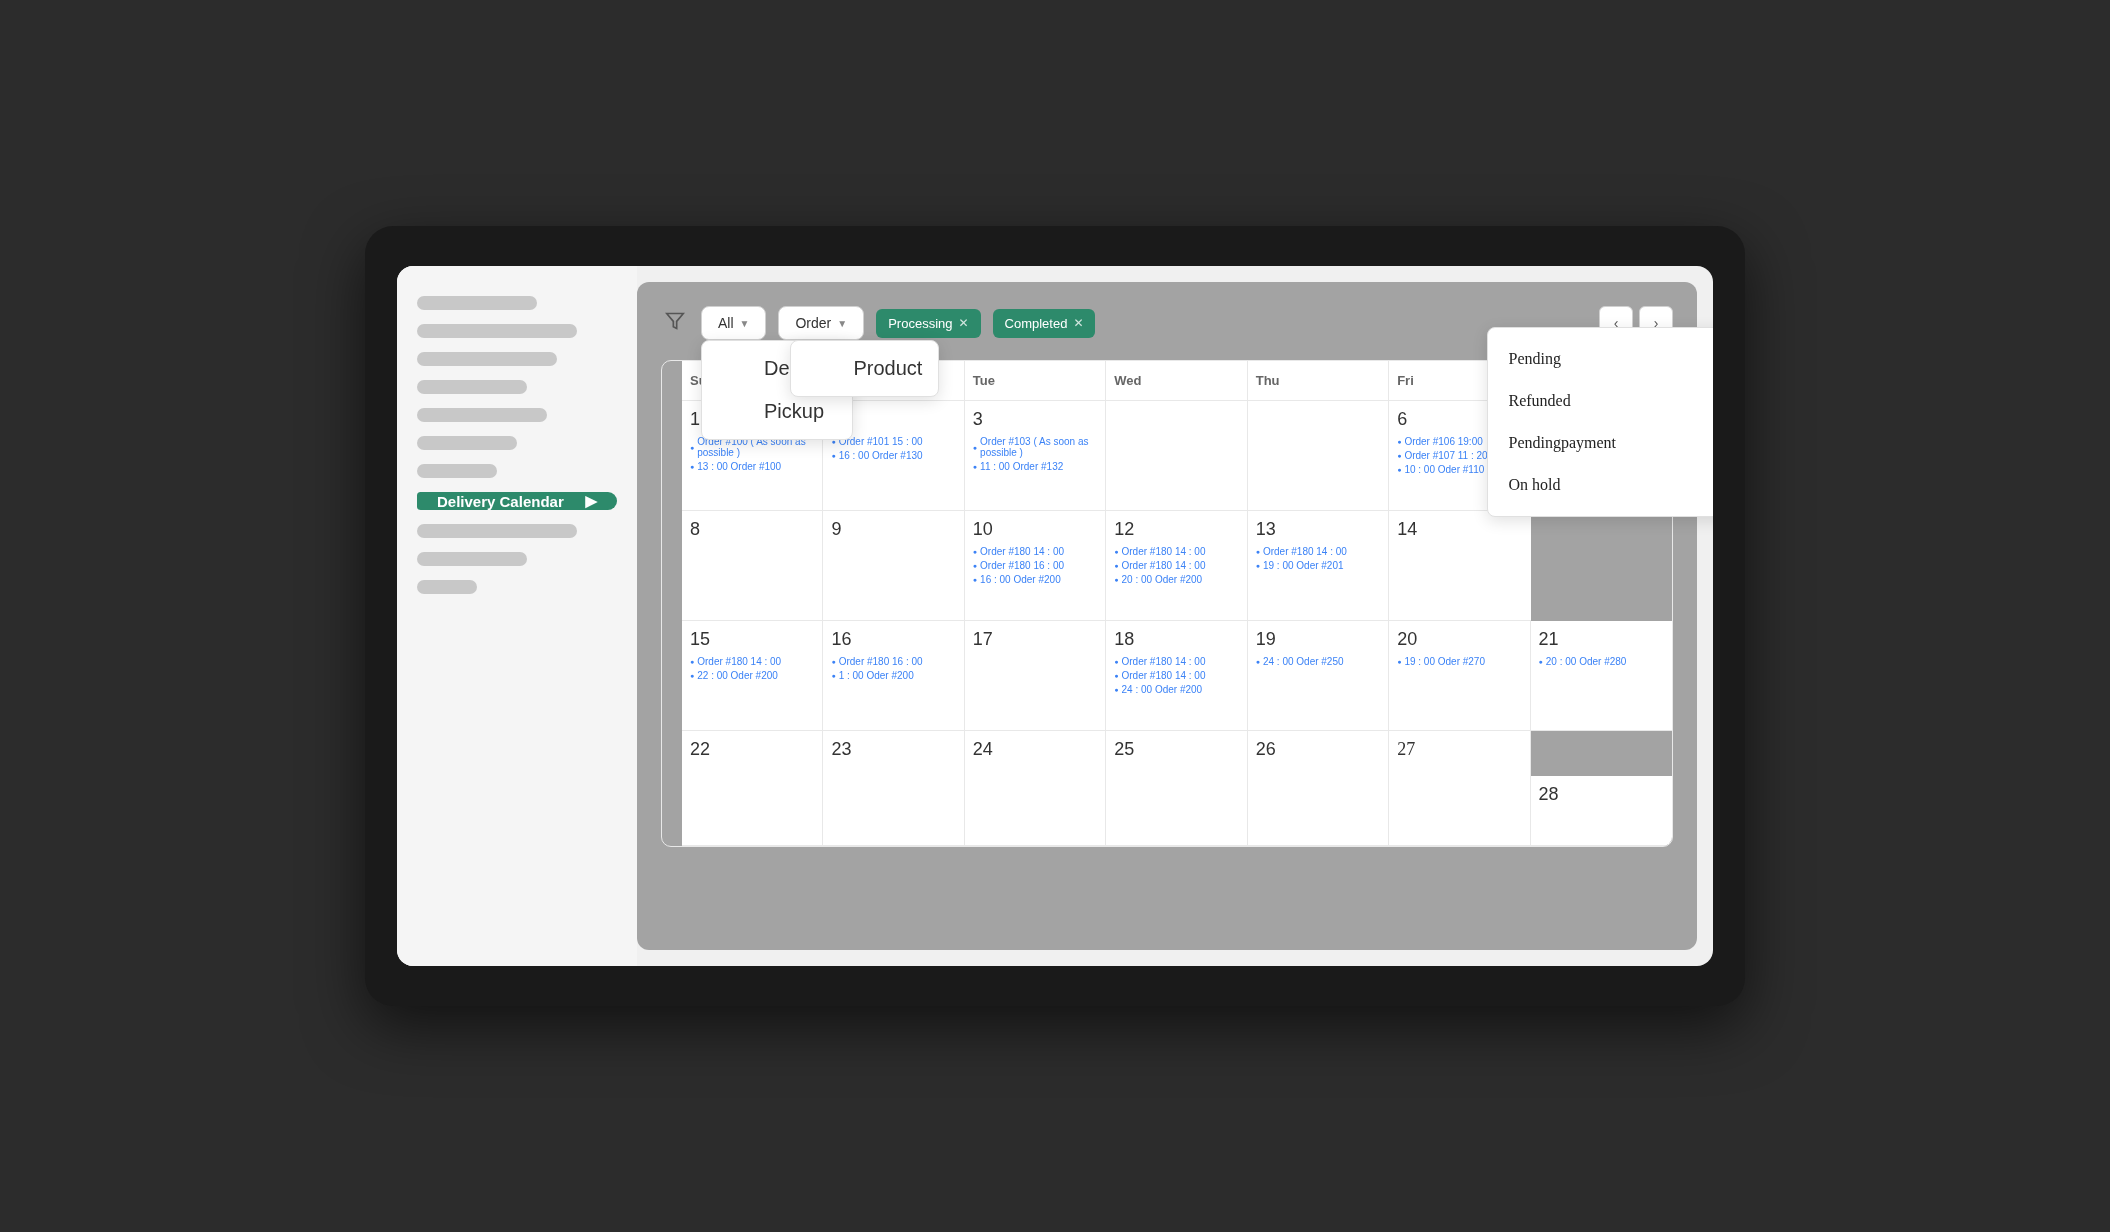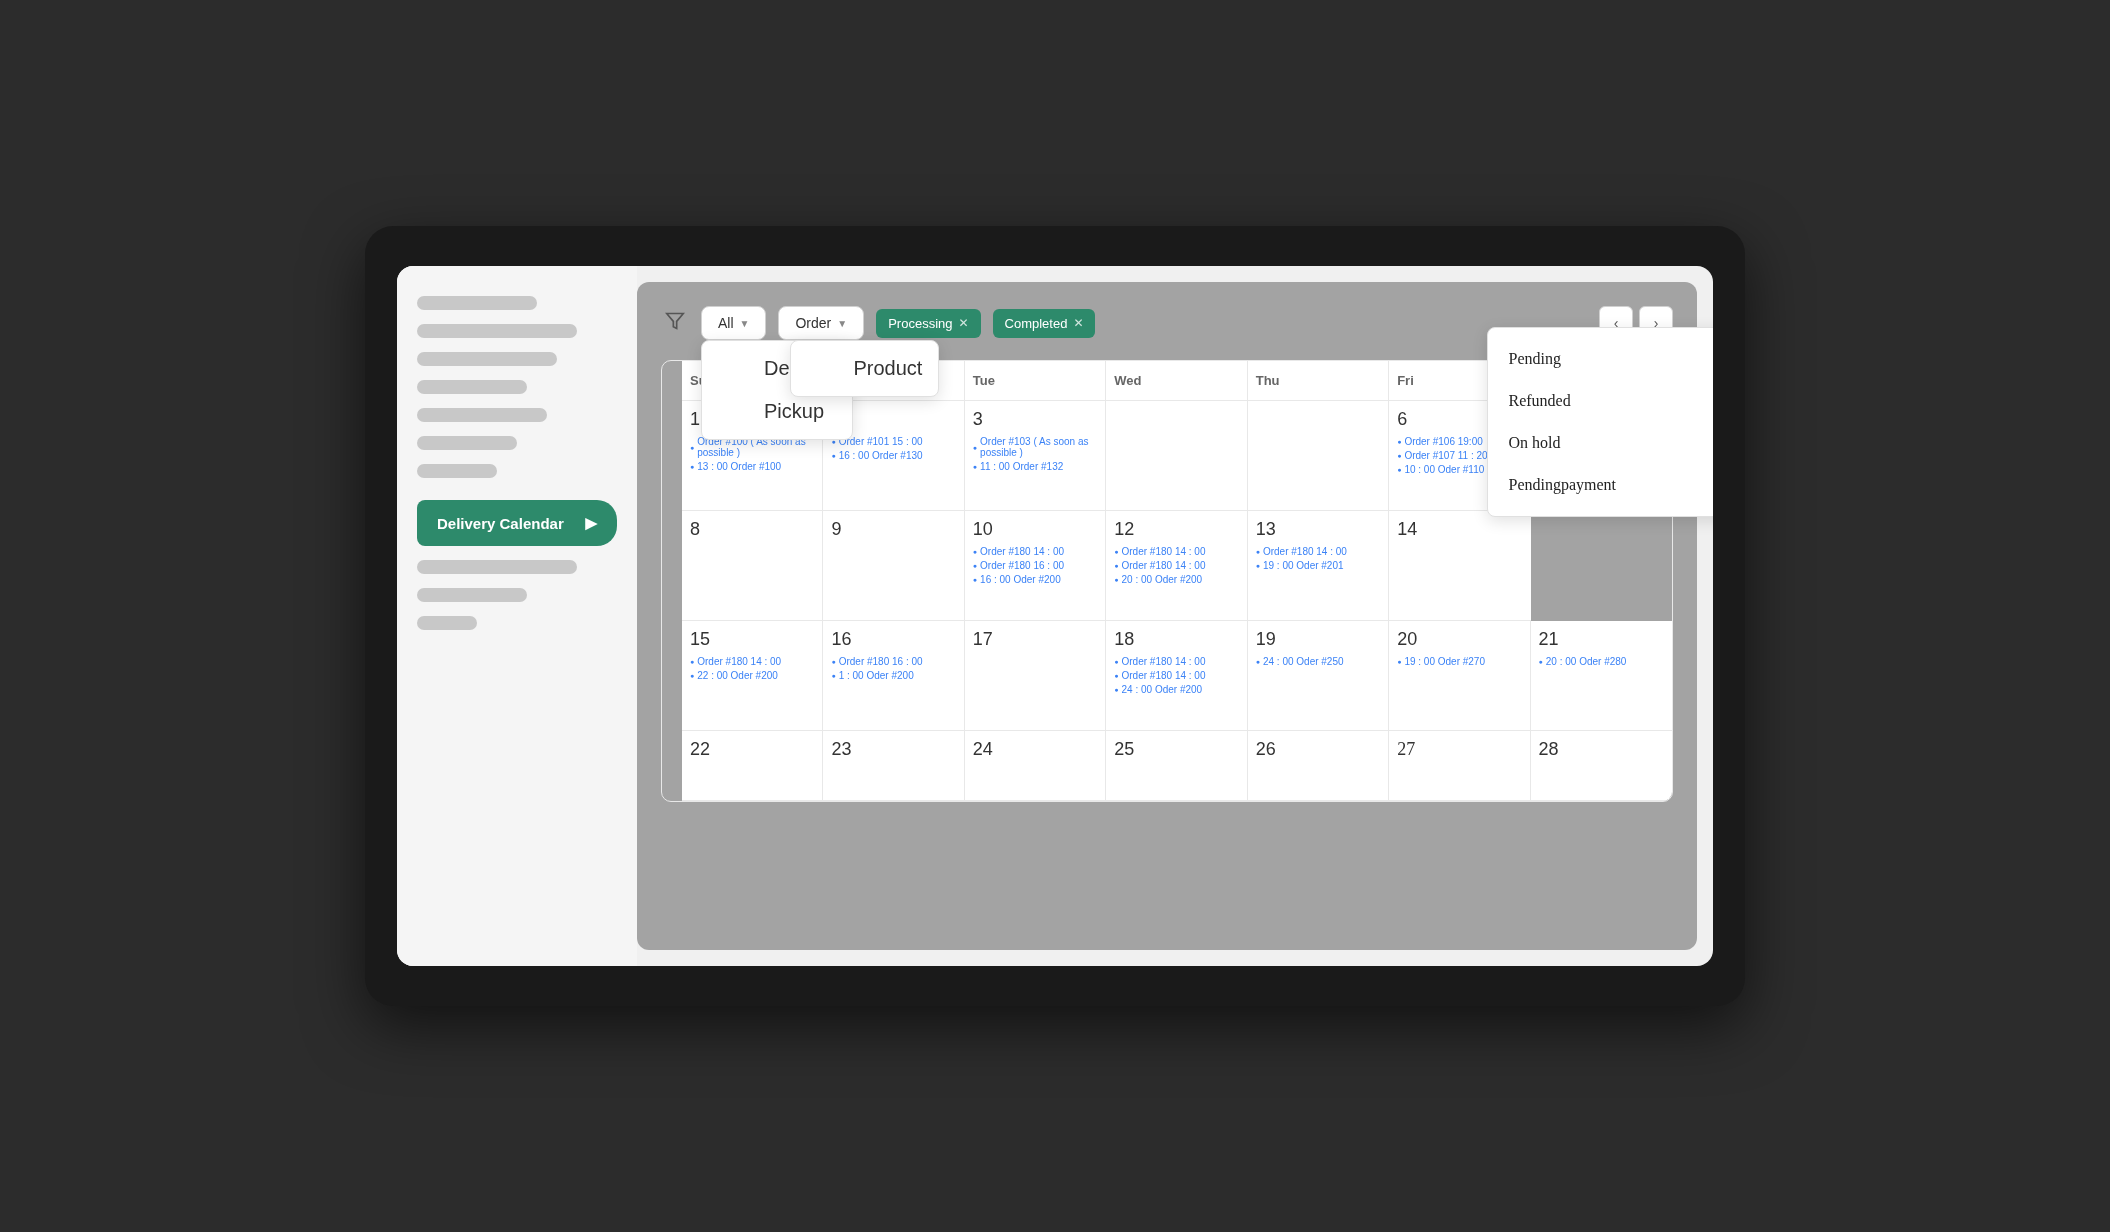--- a/index.html
+++ b/index.html
@@ -50,28 +50,27 @@
     .sidebar-skeleton.w80 { width: 80%; }
     .sidebar-skeleton.w70 { width: 70%; }
     .sidebar-skeleton.w50 { width: 50%; }
     .sidebar-skeleton.w40 { width: 40%; }
     .sidebar-skeleton.w55 { width: 55%; }
     .sidebar-skeleton.w30 { width: 30%; }
     .sidebar-nav-item {
       background: #2d8a6b;
       color: white;
       border-radius: 8px 20px 20px 8px;
-      padding: 14px 20px;
+      padding: 0 20px;
       font-size: 15px;
       font-weight: 600;
       cursor: pointer;
       display: flex;
       align-items: center;
       gap: 8px;
-      margin-top: 8px;
     }
     
     .main-content {
       flex: 1;
       background: #a3a3a3;
       border-radius: 12px;
       margin: 16px 16px 16px 0;
       padding: 24px;
       position: relative;
       overflow: visible;
@@ -299,22 +298,22 @@
         </div>
         <div class="tag-badge">
           <span>Completed</span>
           <span class="close-x">✕</span>
         </div>
 
         <div style="position:relative;">
           <div class="status-dropdown">
             <div class="status-item">Pending</div>
             <div class="status-item">Refunded</div>
+            <div class="status-item">Pendingpayment</div>
             <div class="status-item">On hold</div>
-            <div class="status-item">Pendingpayment</div>
           </div>
         </div>
 
         <div class="nav-arrows">
           <button class="nav-arrow-btn">‹</button>
           <button class="nav-arrow-btn">›</button>
         </div>
       </div>
 
       <div class="calendar">
@@ -437,20 +436,20 @@
           </div>
           <div class="cal-cell" style="min-height:70px;">
             <div class="cal-date">25</div>
           </div>
           <div class="cal-cell" style="min-height:70px;">
             <div class="cal-date">26</div>
           </div>
           <div class="cal-cell" style="min-height:70px;font-family:Liberation Serif, serif;">
             <div class="cal-date">27</div>
           </div>
-          <div class="cal-cell" style="min-height:70px; border-right:none;">
+          <div class="cal-cell" style="min-height:70px; border-right:none;margin-top:45px;">
             <div class="cal-date">28</div>
           </div>
         </div>
       </div>
     </div>
   </div>
 </div>
 
 </body></html>

